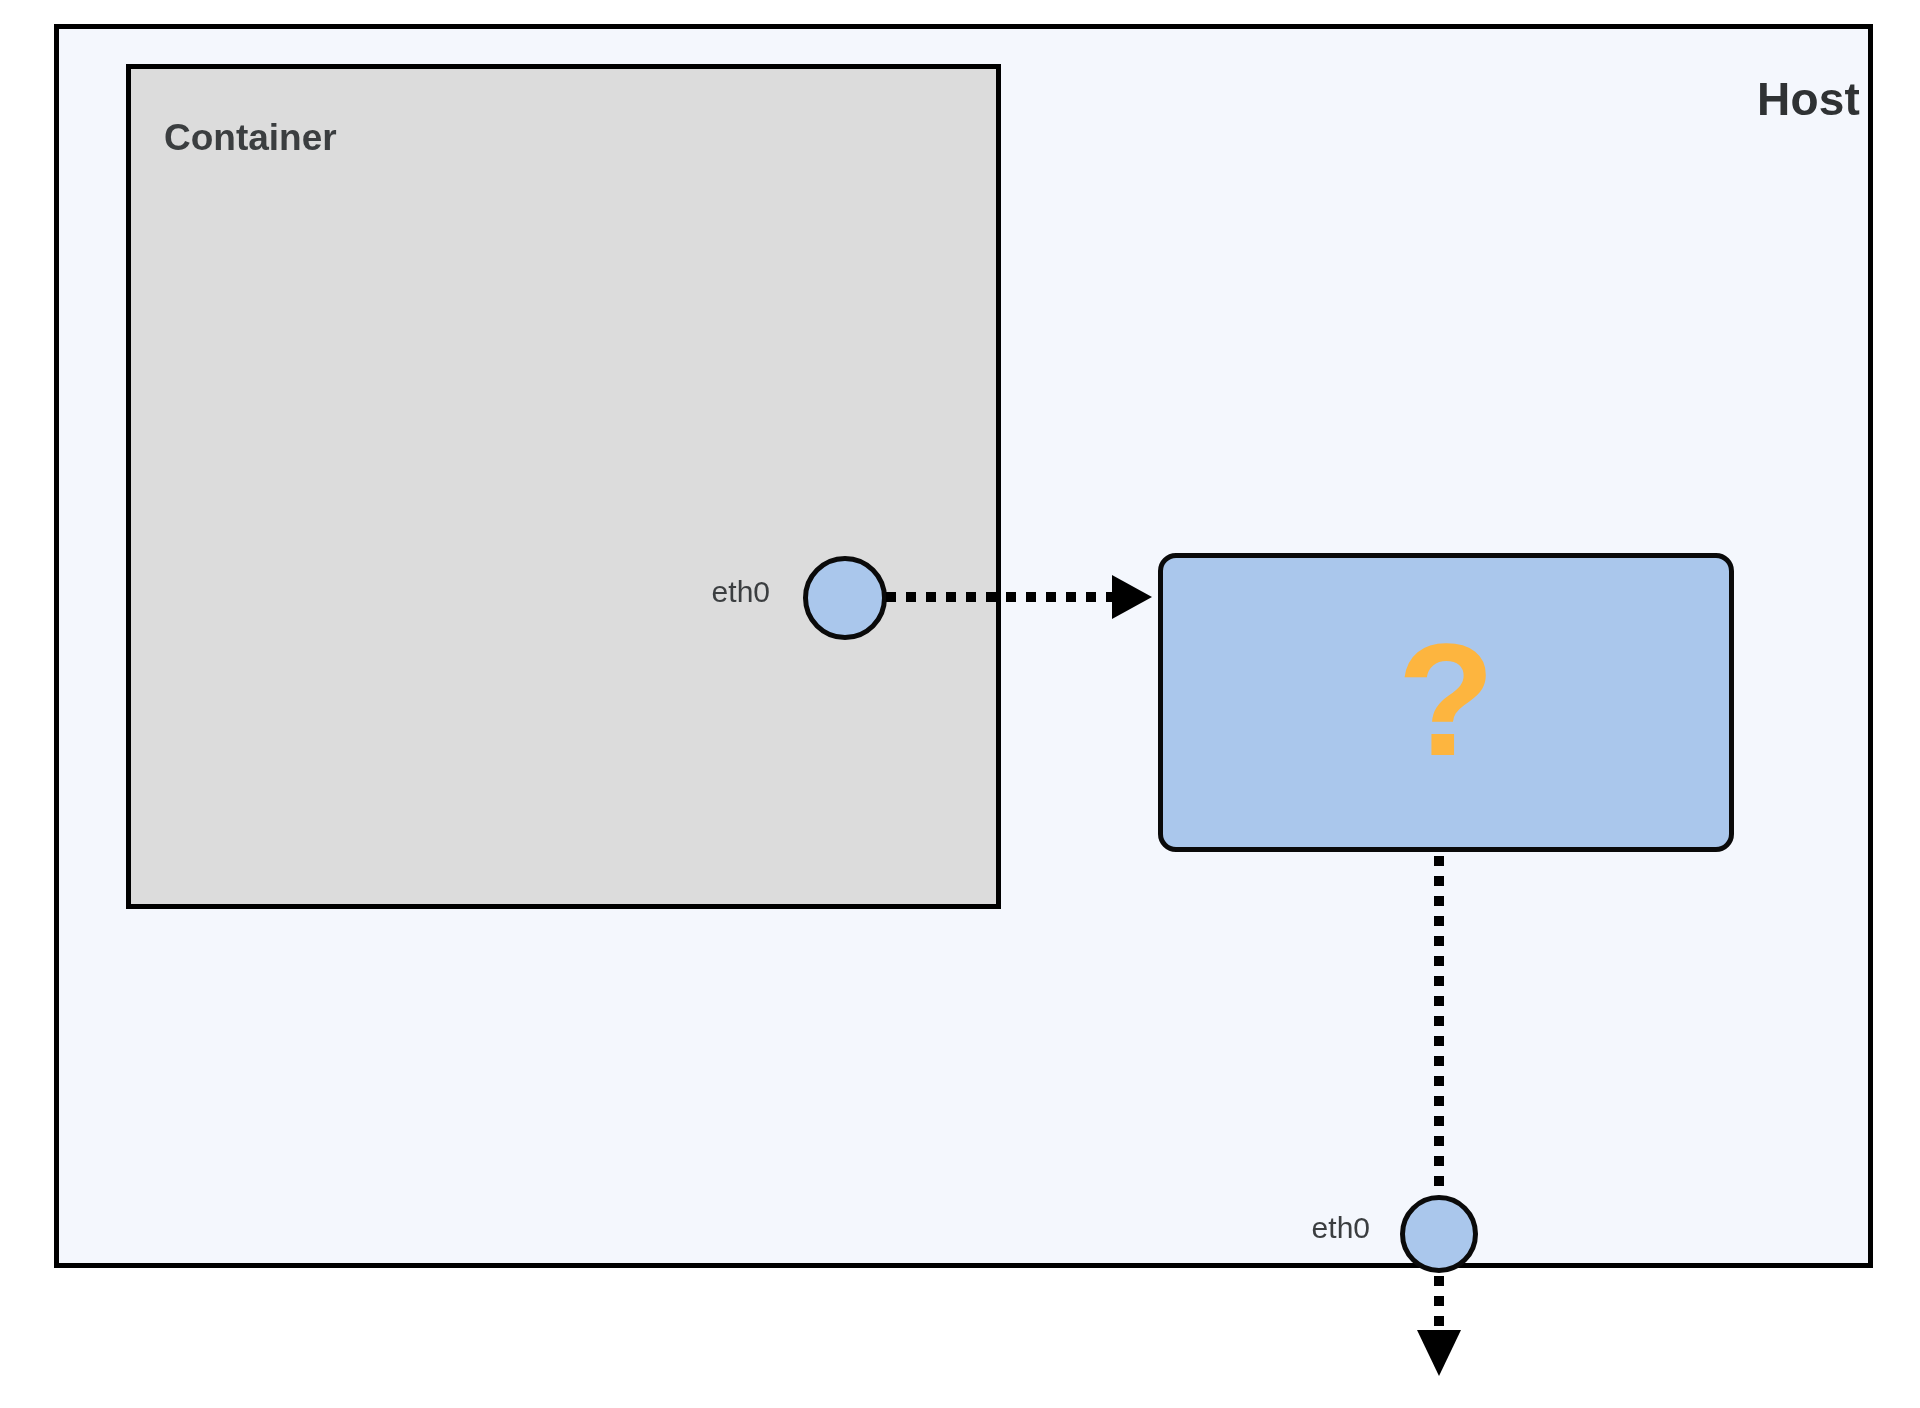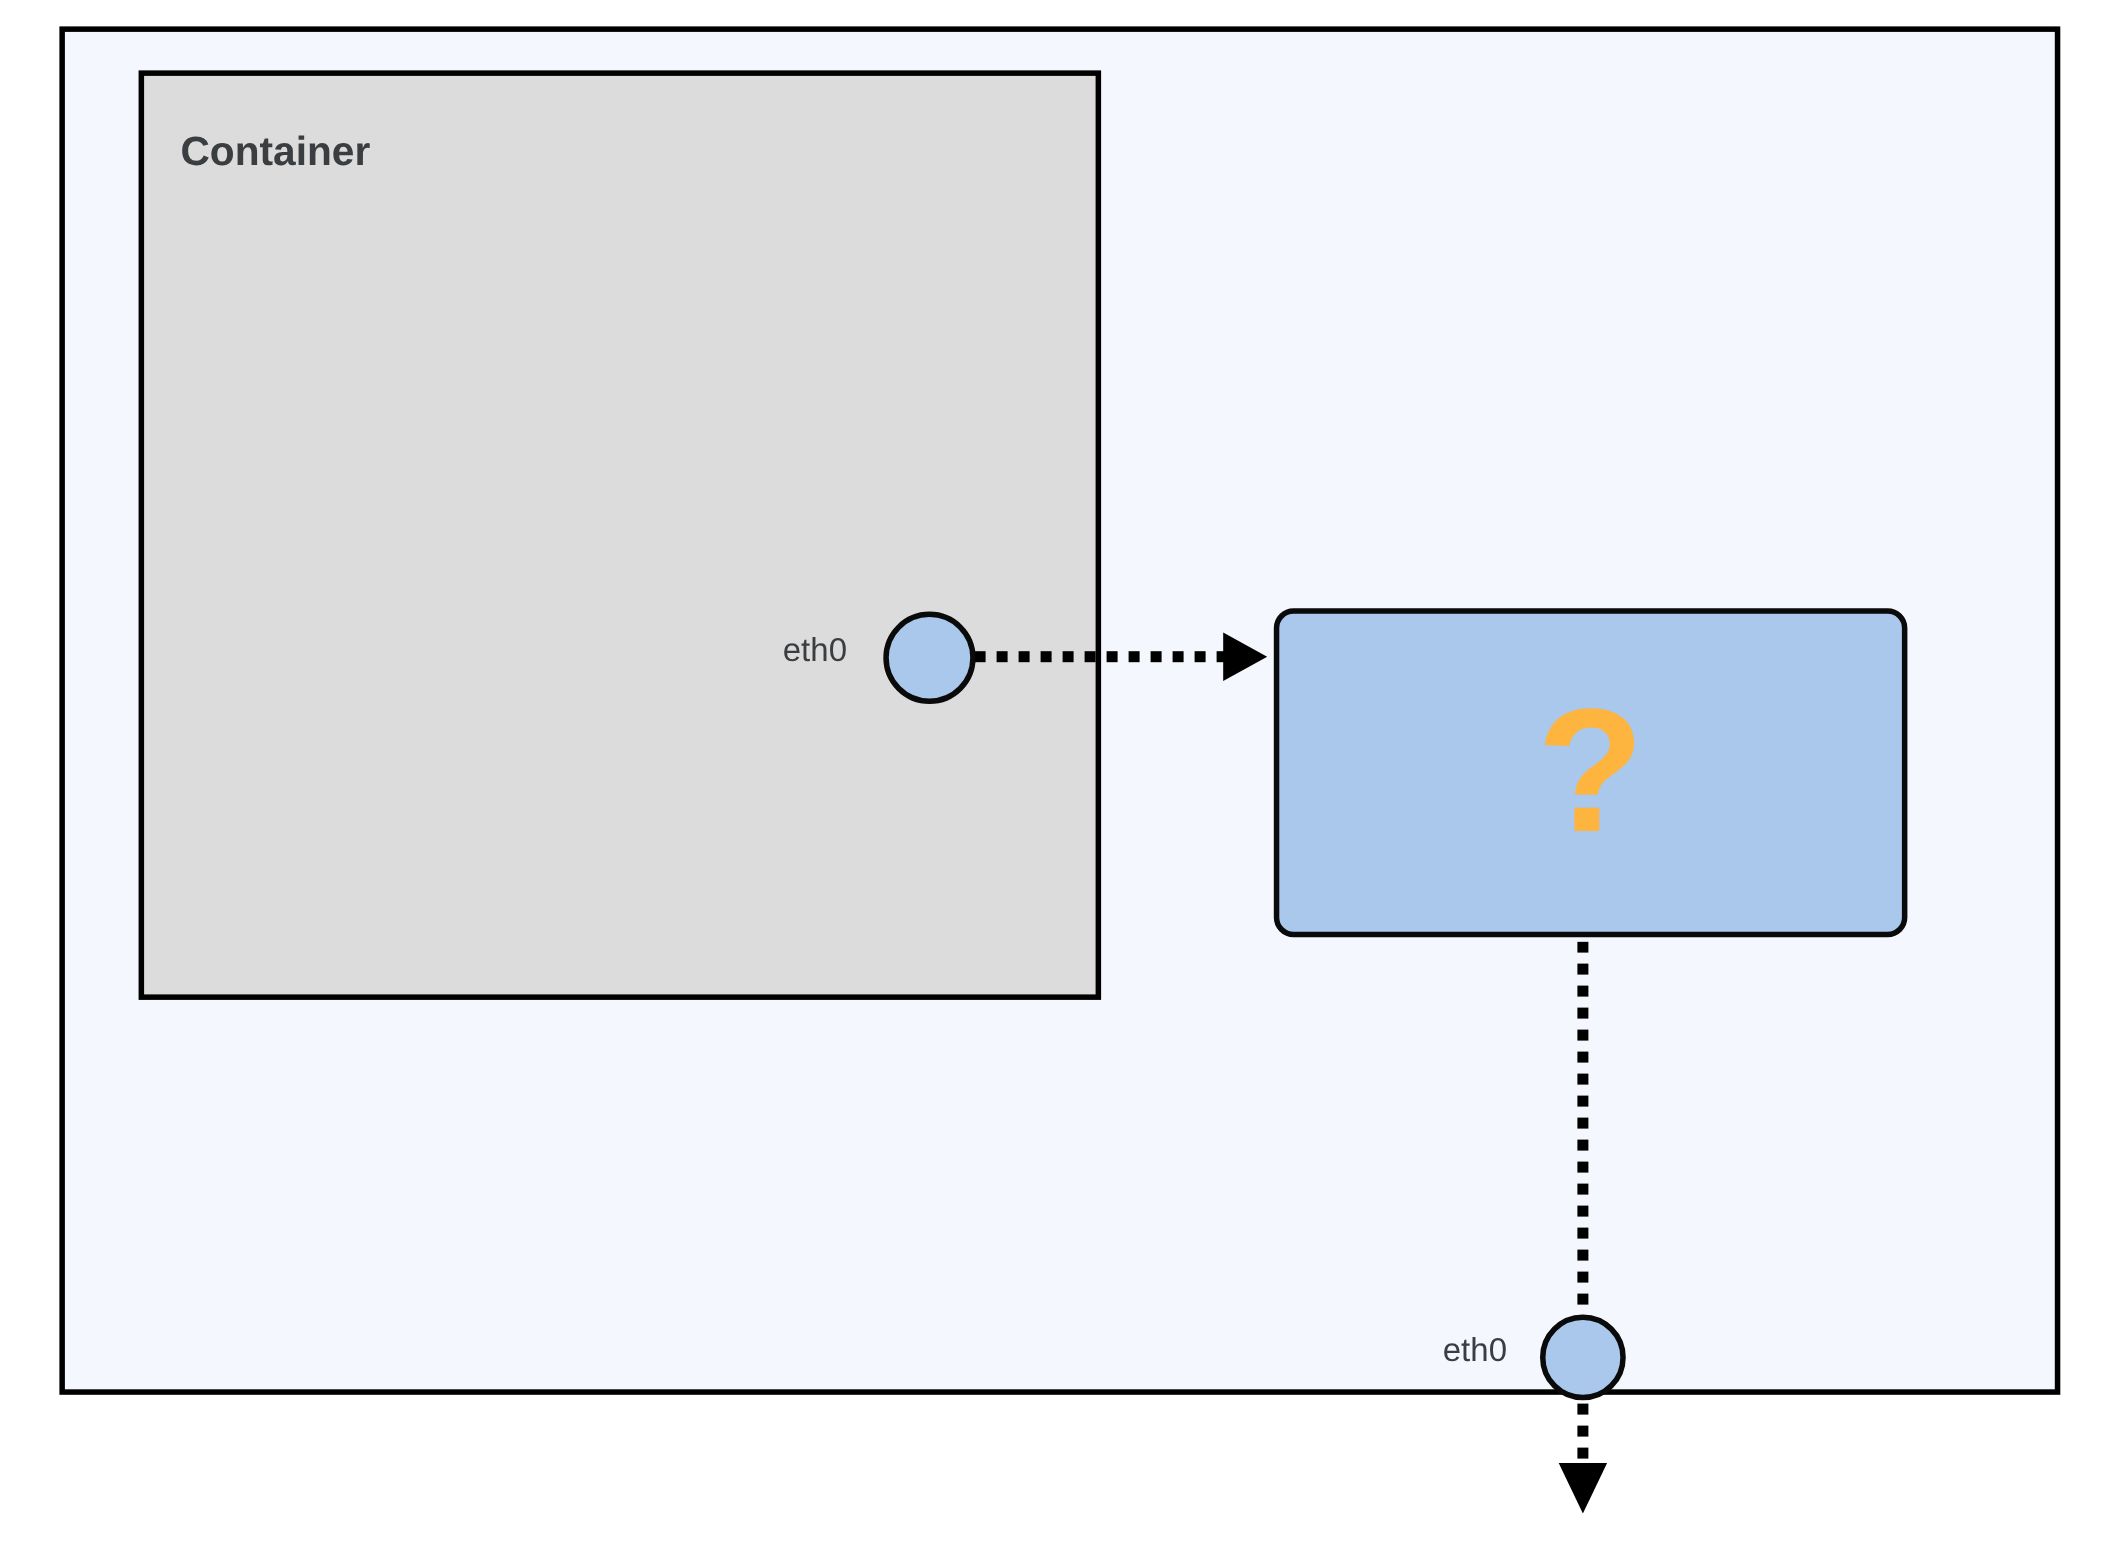--- a/index.html
+++ b/index.html
@@ -166,20 +166,21 @@
     z-index: 5;
   }
 </style>
 </head>
 <body>
 
 <div id="canvas">
 
   <div class="host-box"></div>
 
+  <div class="host-title">Host</div>
 
   <div class="container-box"></div>
 
   <div class="container-title">Container</div>
 
   <div class="iface-label top">eth0</div>
 
   <div class="iface-circle top"></div>
 
   <div class="dotted-h"></div>

